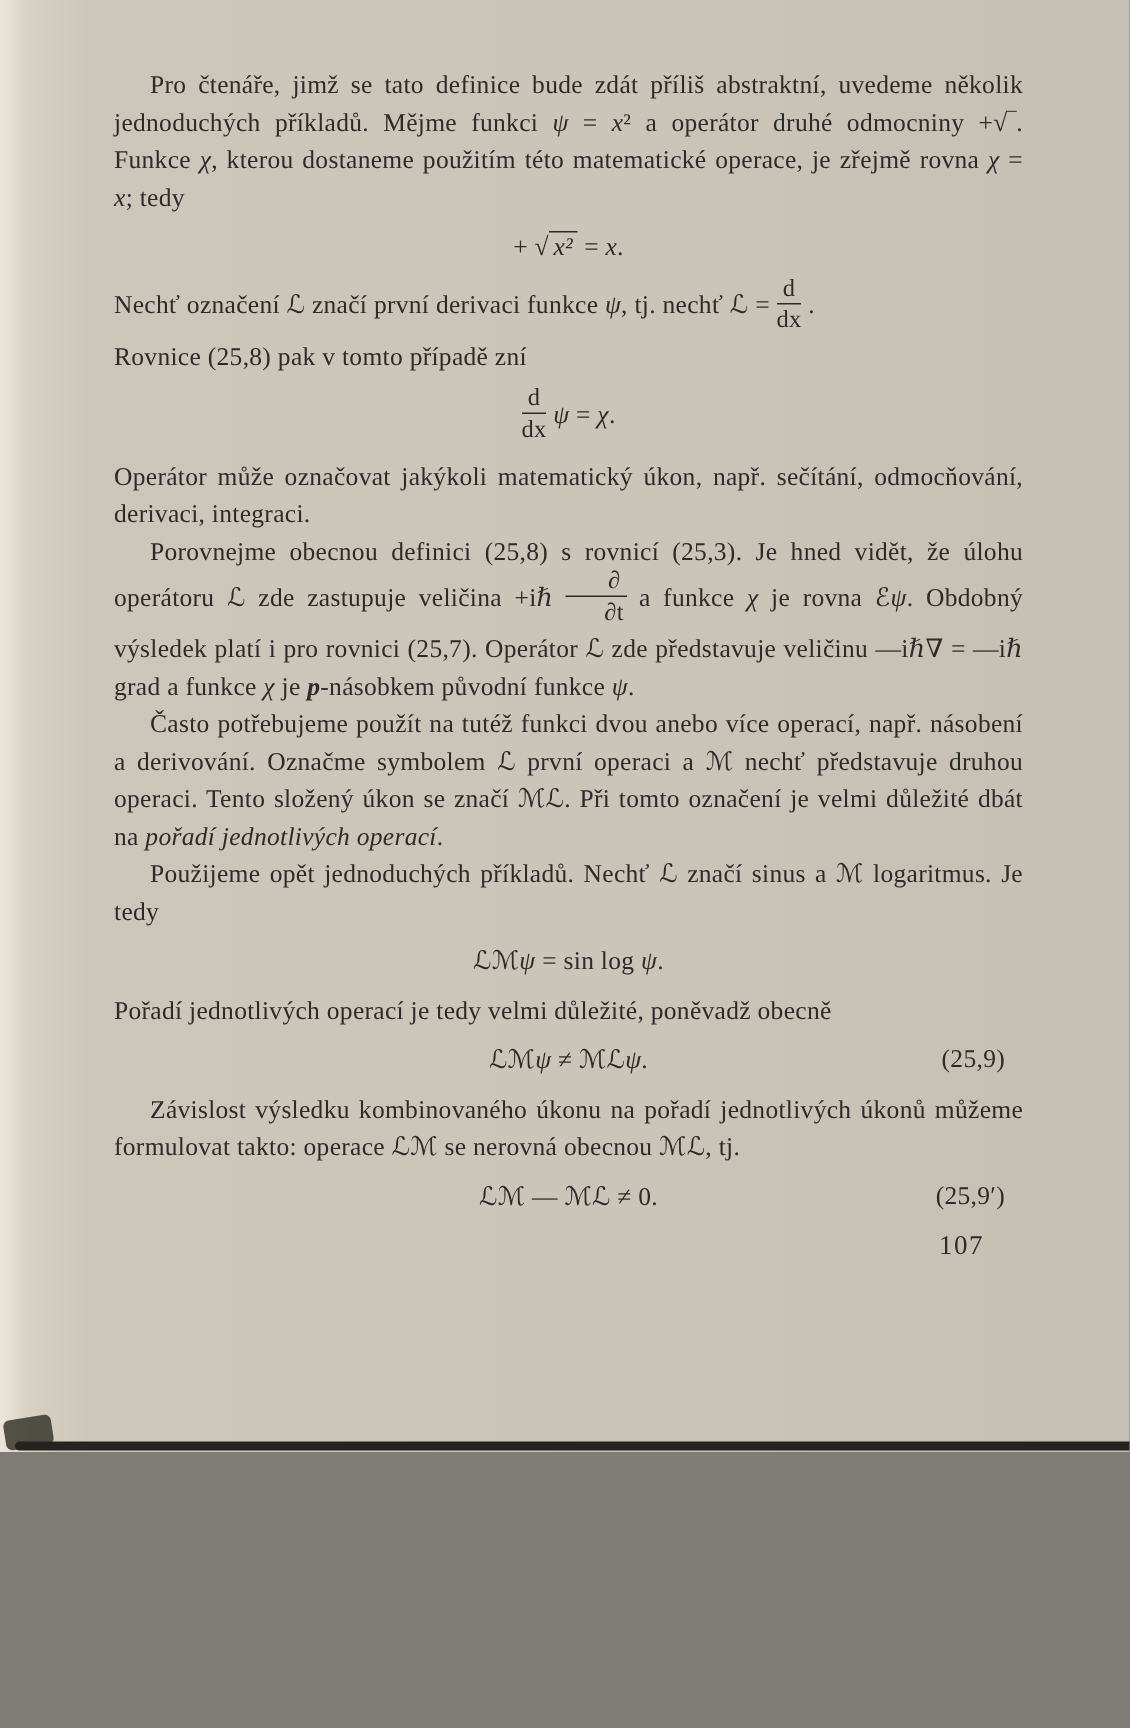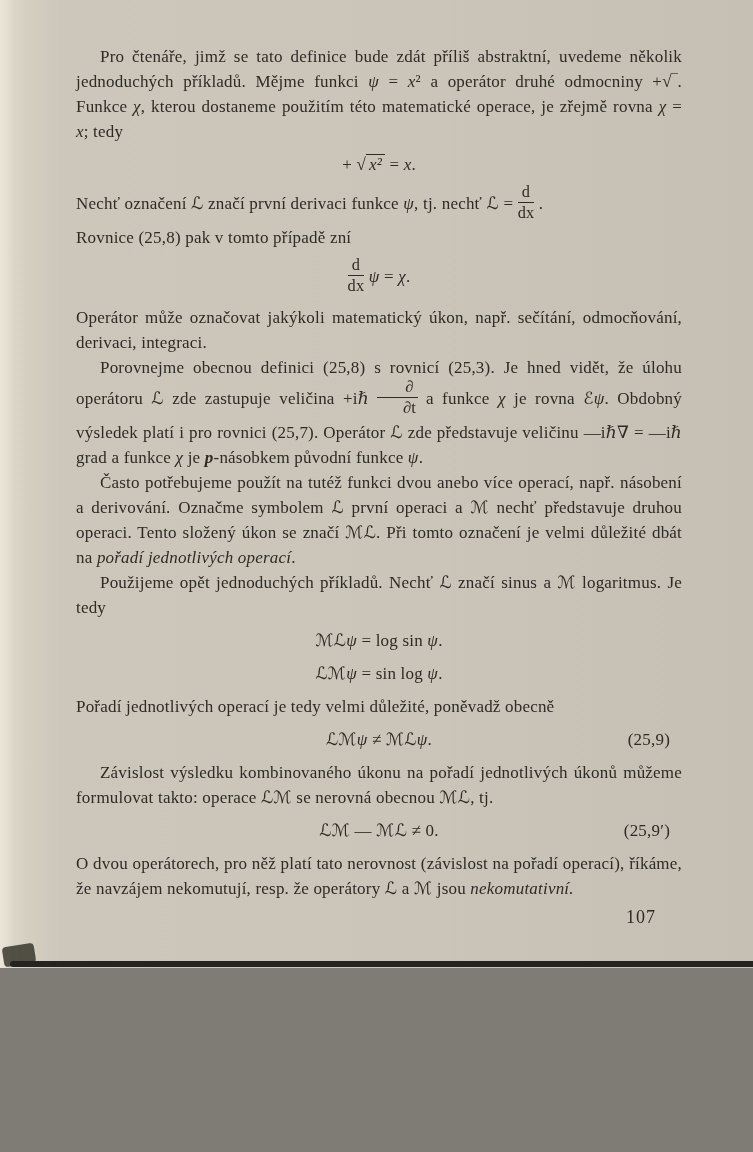--- a/index.html
+++ b/index.html
@@ -55,39 +55,37 @@
     <p><span>Nechť označení </span><span>ℒ</span><span> značí první derivaci funkce </span><span class="it">ψ</span><span>, tj. nechť </span><span>ℒ</span><span> = </span><span class="frac"><span class="num">d</span><span class="den">dx</span></span><span> .</span></p>
     <p><span>Rovnice (25,8) pak v tomto případě zní</span></p>
 
     <div class="eq"><span class="frac"><span class="num">d</span><span class="den">dx</span></span><span> </span><span class="it">ψ</span><span> = </span><span class="it">χ</span><span>.</span></div>
 
     <p><span>Operátor může označovat jakýkoli matematický úkon, např. sečítání, odmocňování, derivaci, integraci.</span></p>
     <p class="ind"><span>Porovnejme obecnou definici (25,8) s rovnicí (25,3). Je hned vidět, že úlohu operátoru </span><span>ℒ</span><span> zde zastupuje veličina +i</span><span class="it">ℏ</span><span> </span><span class="frac"><span class="num">∂</span><span class="den">∂t</span></span><span> a funkce </span><span class="it">χ</span><span> je rovna </span><span class="it">ℰψ</span><span>. Obdobný výsledek platí i pro rovnici (25,7). Operátor </span><span>ℒ</span><span> zde představuje veličinu —i</span><span class="it">ℏ</span><span>∇ = —i</span><span class="it">ℏ</span><span> grad a funkce </span><span class="it">χ</span><span> je </span><span class="it bd">p</span><span>-násobkem původní funkce </span><span class="it">ψ</span><span>.</span></p>
     <p class="ind"><span>Často potřebujeme použít na tutéž funkci dvou anebo více operací, např. násobení a derivování. Označme symbolem </span><span>ℒ</span><span> první operaci a </span><span>ℳ</span><span> nechť představuje druhou operaci. Tento složený úkon se značí </span><span>ℳℒ</span><span>. Při tomto označení je velmi důležité dbát na </span><span class="it">pořadí jednotlivých operací</span><span>.</span></p>
     <p class="ind"><span>Použijeme opět jednoduchých příkladů. Nechť </span><span>ℒ</span><span> značí sinus a </span><span>ℳ</span><span> logaritmus. Je tedy</span></p>
 
-    <div class="eq"><span>ℳℒ</span><span class="it">ψ</span><span> = log sin </span><span class="it">ψ</span><span>.</span></div>
 
 
     <div class="eq"><span>ℒℳ</span><span class="it">ψ</span><span> = sin log </span><span class="it">ψ</span><span>.</span></div>
 
     <p><span>Pořadí jednotlivých operací je tedy velmi důležité, poněvadž obecně</span></p>
 
     <div class="eq">
       <span class="eqbody"><span>ℒℳ</span><span class="it">ψ</span><span> ≠ </span><span>ℳℒ</span><span class="it">ψ</span><span>.</span></span>
       <span class="eqnum">(25,9)</span>
     </div>
 
     <p class="ind"><span>Závislost výsledku kombinovaného úkonu na pořadí jednotlivých úkonů můžeme formulovat takto: operace </span><span>ℒℳ</span><span> se nerovná obecnou </span><span>ℳℒ</span><span>, tj.</span></p>
 
     <div class="eq">
       <span class="eqbody"><span>ℒℳ</span><span> — </span><span>ℳℒ</span><span> ≠ 0.</span></span>
       <span class="eqnum">(25,9′)</span>
     </div>
 
-    <p><span>O dvou operátorech, pro něž platí tato nerovnost (závislost na pořadí operací), říkáme, že navzájem nekomutují, resp. že operátory </span><span>ℒ</span><span> a </span><span>ℳ</span><span> jsou </span><span class="it">nekomutativní.</span></p>
 
     <div class="pagenum">107</div>
   </div>
 
   <div class="corner-mark"></div>
   <div class="edge-bottom"></div>
 </div>
 
 </body></html>

